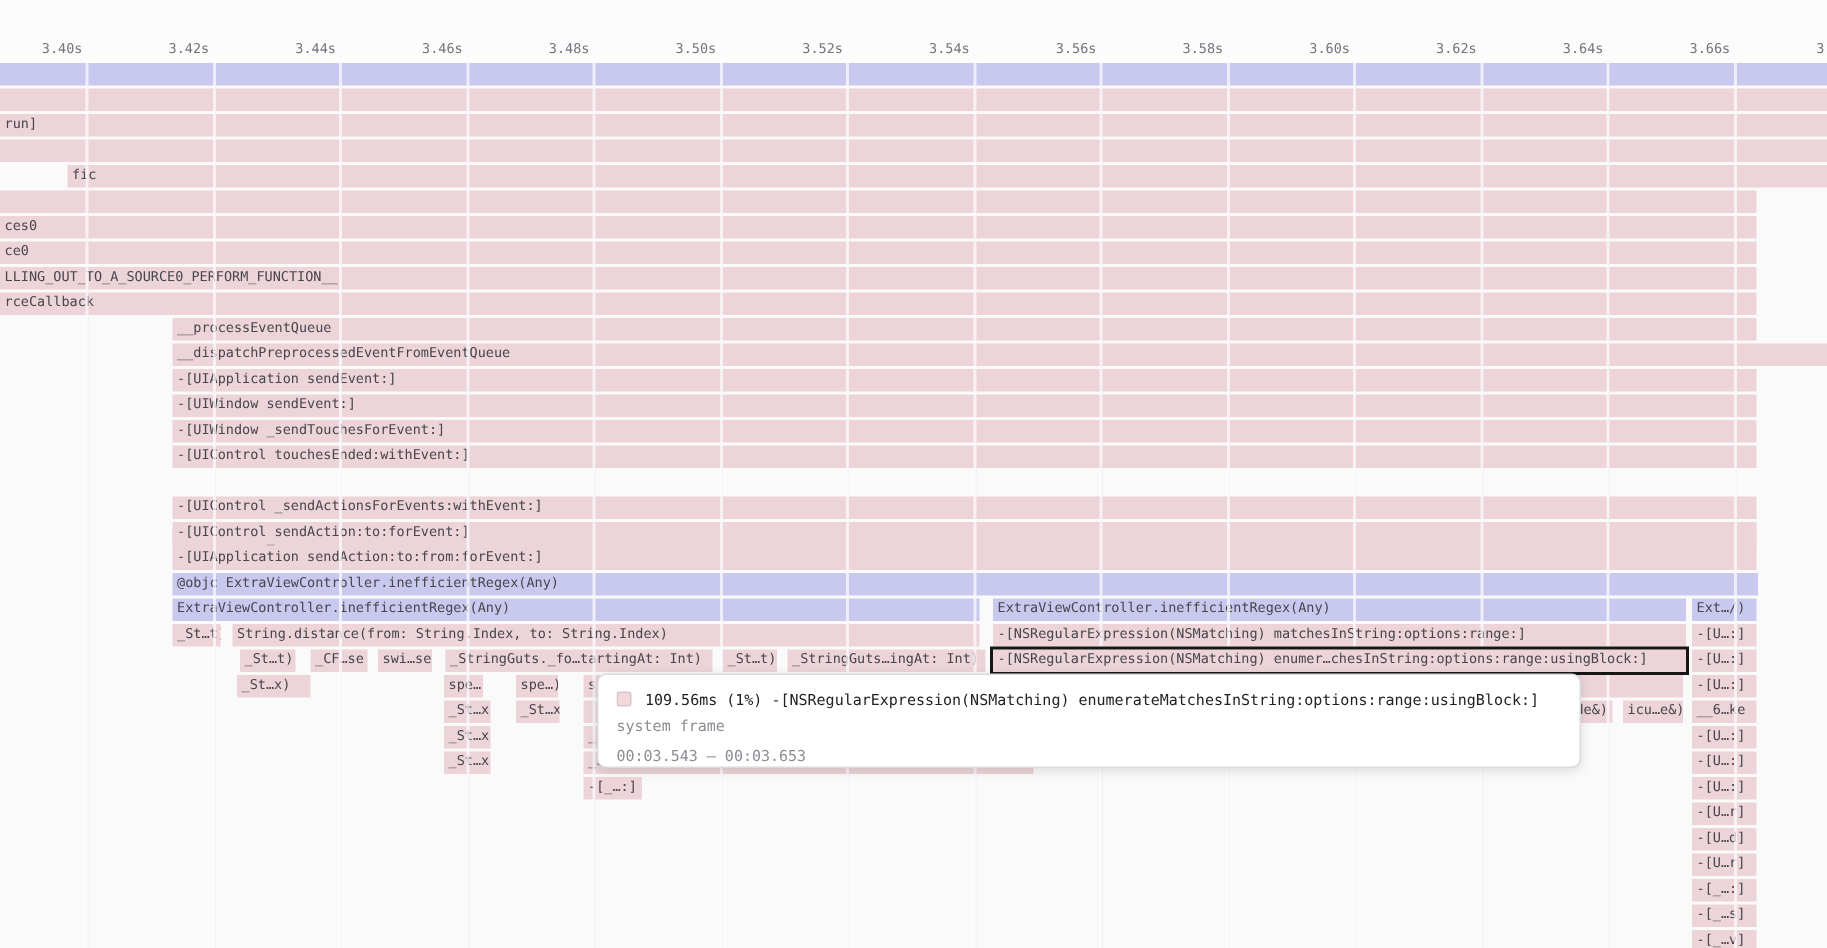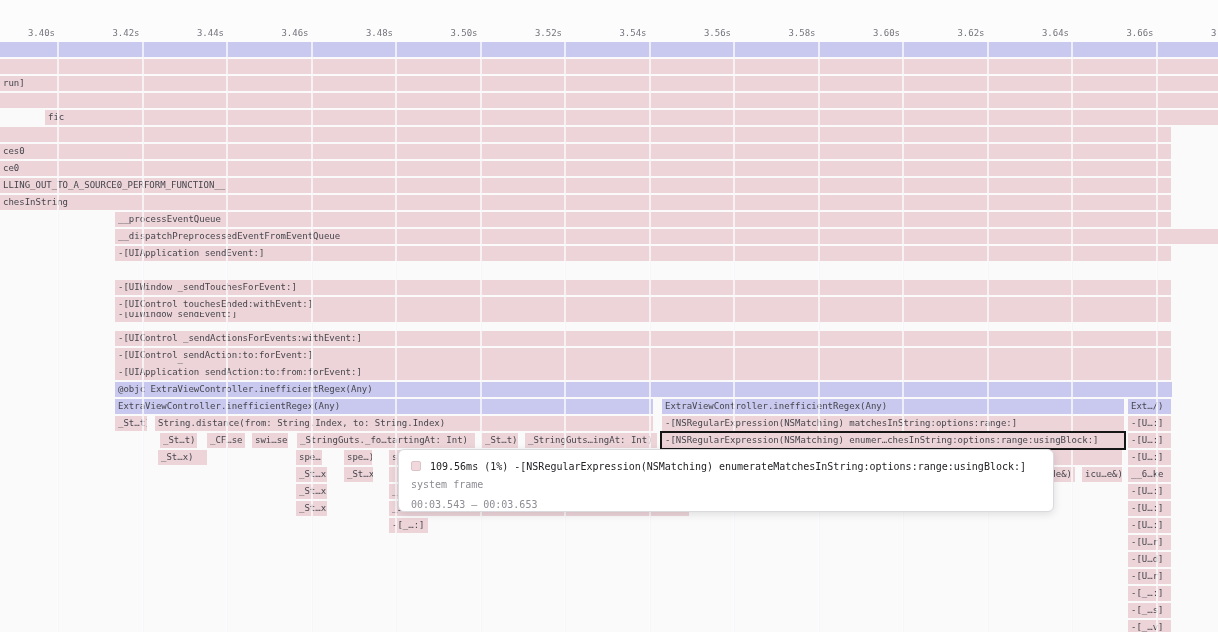--- a/index.html
+++ b/index.html
@@ -81,32 +81,32 @@
       <div class="bar" style="left: 0px; top: 144px; width: 1171px;">
         <span>ces0</span>
       </div>
       <div class="bar" style="left: 0px; top: 161px; width: 1171px;">
         <span>ce0</span>
       </div>
       <div class="bar" style="left: 0px; top: 178px; width: 1171px;">
         <span>LLING_OUT_TO_A_SOURCE0_PERFORM_FUNCTION__</span>
       </div>
       <div class="bar" style="left: 0px; top: 195px; width: 1171px;">
-        <span>chesInString</span>
+        <span>rceCallback</span>
       </div>
       <div class="bar" style="left: 115px; top: 212px; width: 1056px;">
         <span>__processEventQueue</span>
       </div>
       <div class="bar" style="left: 115px; top: 229px; width: 1140px;">
         <span>__dispatchPreprocessedEventFromEventQueue</span>
       </div>
       <div class="bar" style="left: 115px; top: 246px; width: 1056px;">
         <span>-[UIApplication sendEvent:]</span>
       </div>
-      <div class="bar" style="left: 115px; top: 263px; width: 1056px; margin-top: 44px;">
+      <div class="bar" style="left: 115px; top: 263px; width: 1056px;">
         <span>-[UIWindow sendEvent:]</span>
       </div>
       <div class="bar" style="left: 115px; top: 280px; width: 1056px;">
         <span>-[UIWindow _sendTouchesForEvent:]</span>
       </div>
       <div class="bar" style="left: 115px; top: 297px; width: 1056px;">
         <span>-[UIControl touchesEnded:withEvent:]</span>
       </div>
       <div class="bar" style="left: 115px; top: 314px; width: 1056px; margin-top: 38px;">
         <span>-[UIButton _sendActionsForEvents:withEvent:]</span>

